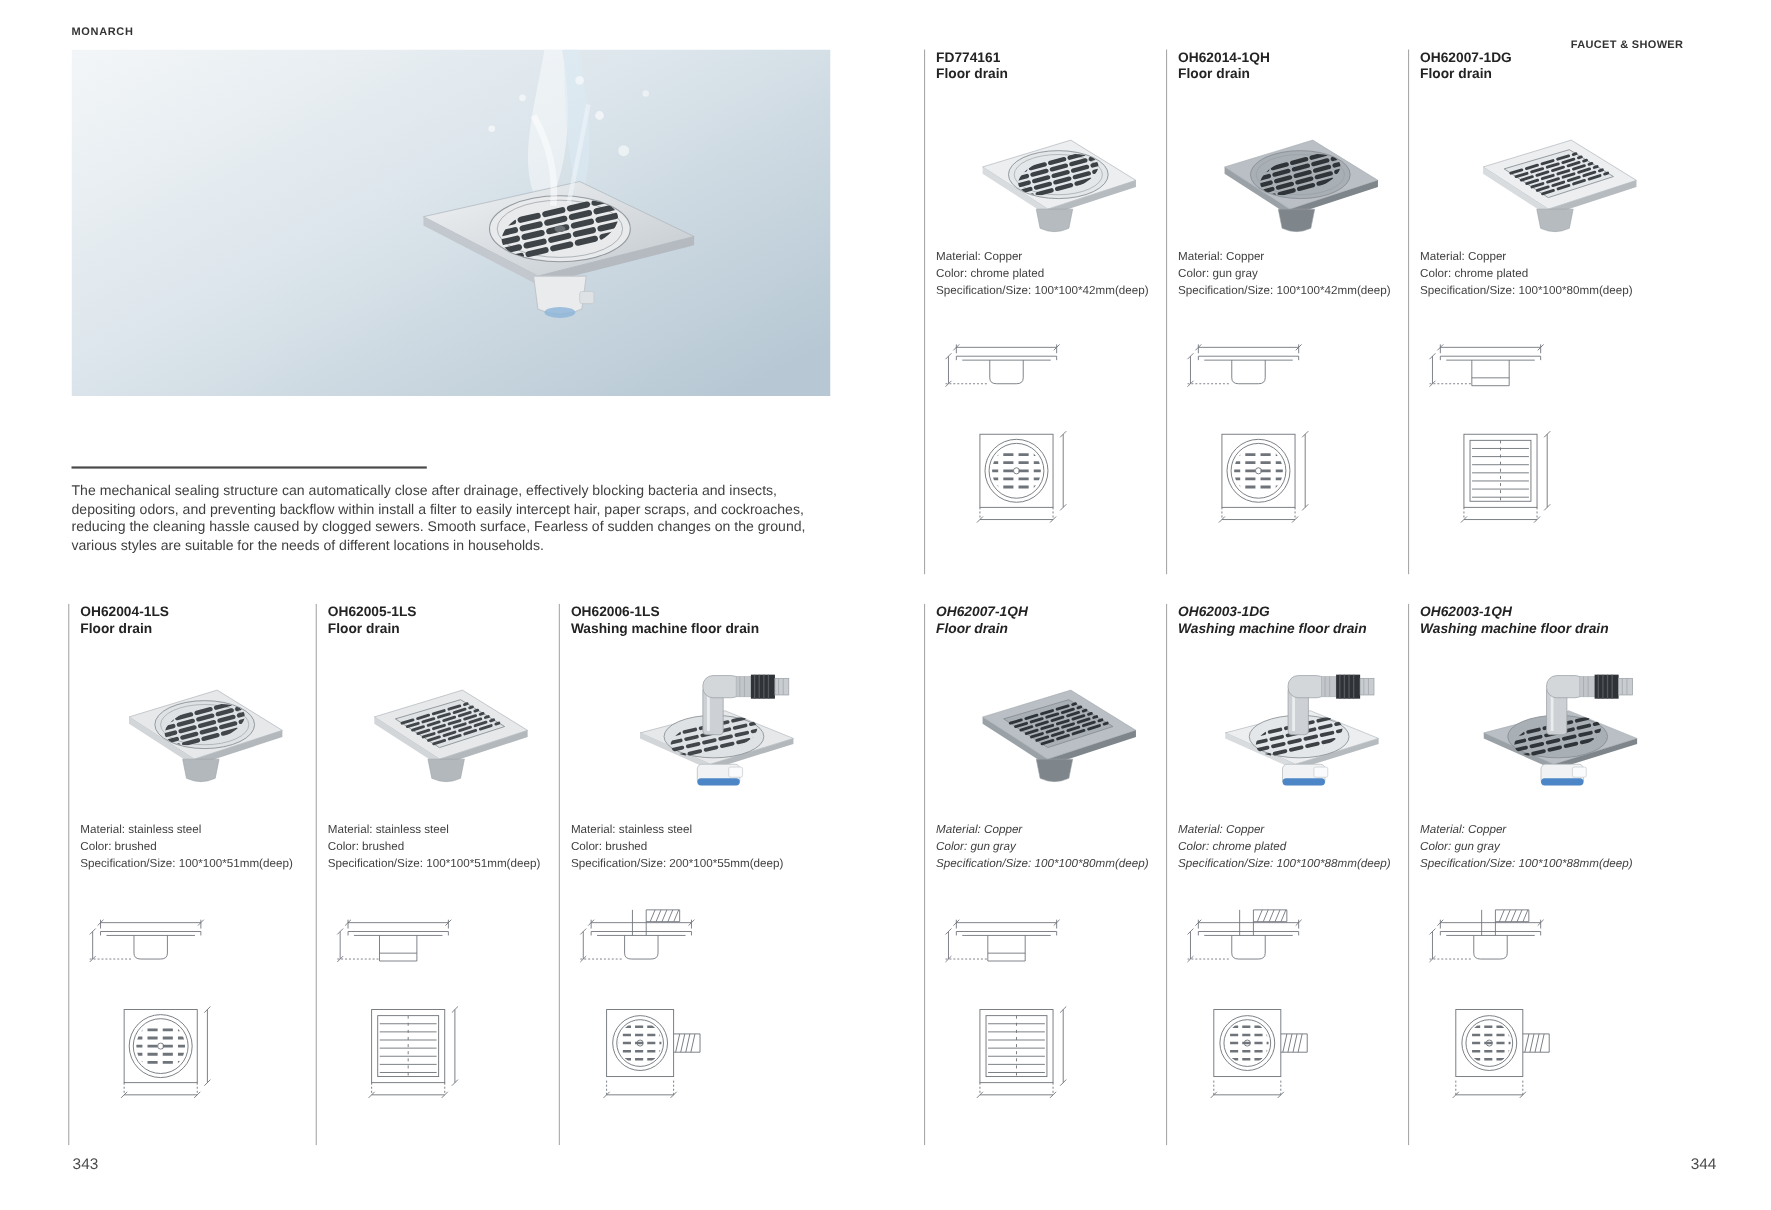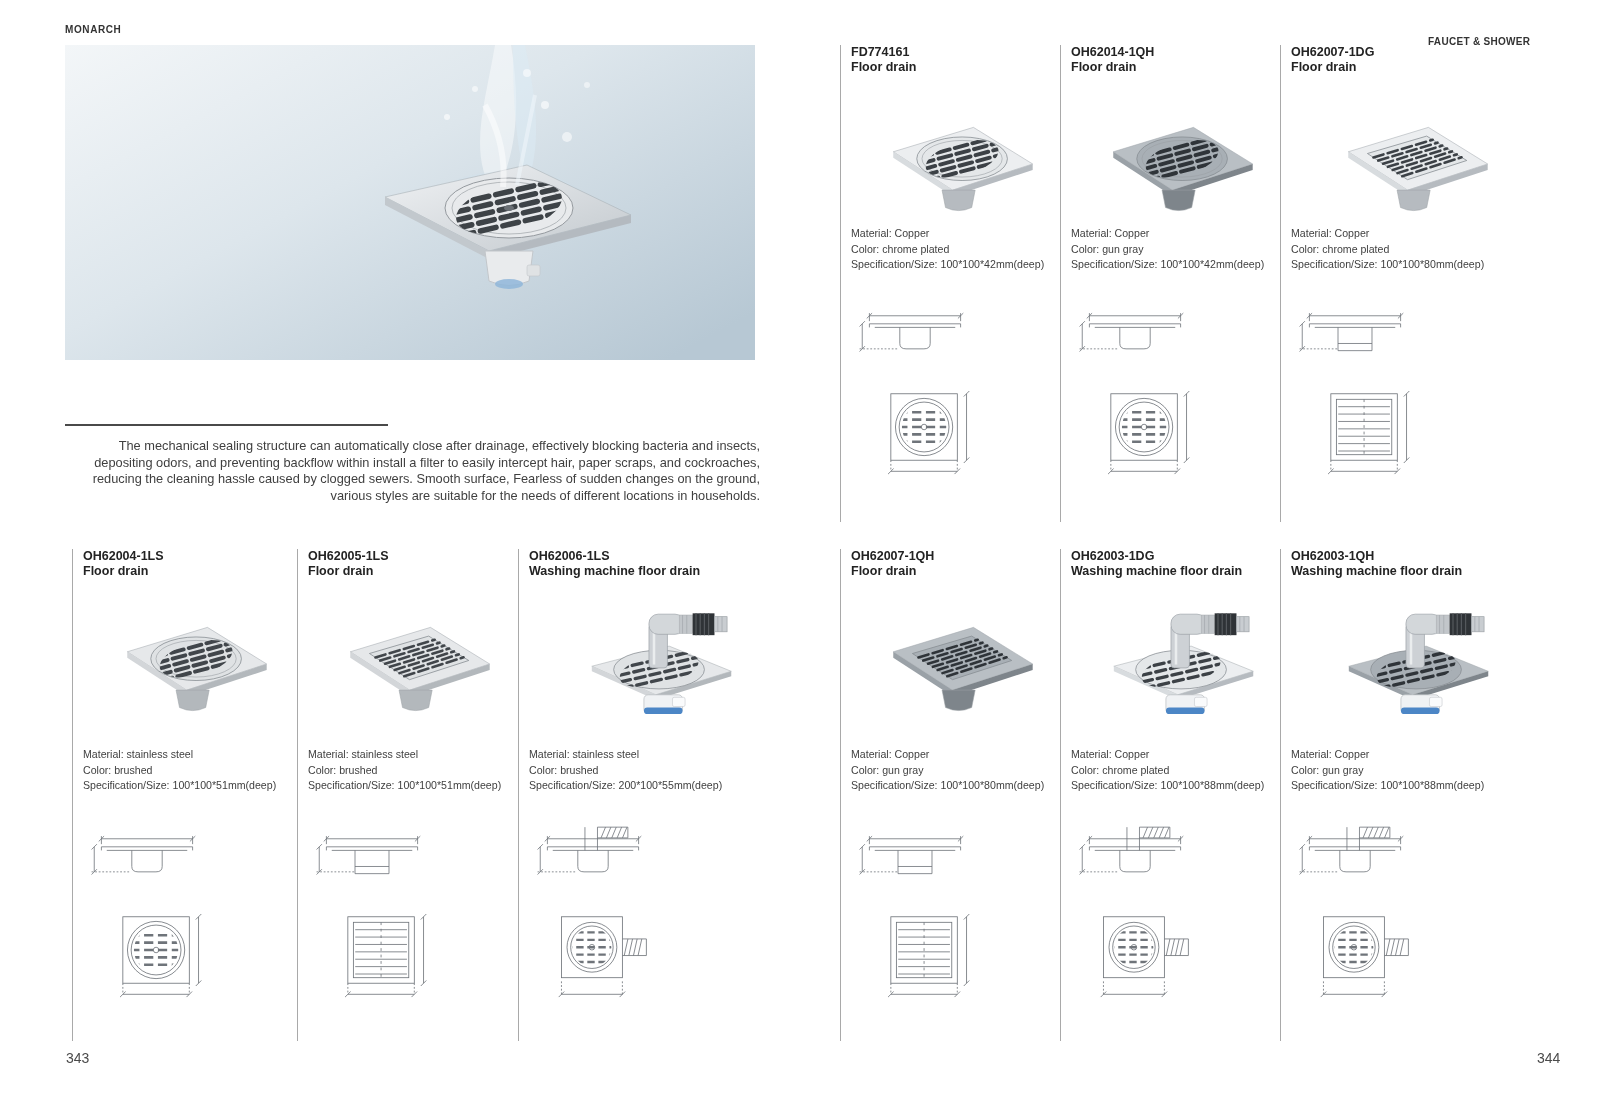--- a/index.html
+++ b/index.html
@@ -7,25 +7,25 @@
         font-family:"Liberation Sans",sans-serif;overflow:hidden;}
   .brand{position:absolute;left:65px;top:24px;font-size:10px;font-weight:700;
          letter-spacing:.6px;color:#333;}
   .category{position:absolute;left:1428px;top:25px;font-size:10px;font-weight:700;
          letter-spacing:.3px;color:#333;margin-top:11px;}
   .hero{position:absolute;left:65px;top:45px;width:690px;height:315px;}
   .heading{position:absolute;left:65px;top:388px;margin:0;font-size:24px;font-weight:500;
          color:#3d3d3d;letter-spacing:-.2px;}
   .heading-underline{position:absolute;left:65px;top:424px;width:323px;height:2px;background:#4a4a4a;}
   .desc{position:absolute;left:65px;top:438px;width:695px;margin:0;font-size:12.8px;
-        line-height:16.5px;color:#3f3f3f;text-align:right;}
+        line-height:16.5px;color:#3f3f3f;}
   .cards{position:absolute;display:flex;align-items:center;}
   #top-products{left:840px;top:45px;}
-  #bottom-left{left:72px;top:549px;}
-  #bottom-right{left:840px;top:549px;}
+  #bottom-left{left:62px;top:549px;}
+  #bottom-right{left:840px;top:549px;font-style:italic;}
   .card{border-left:1px solid #a9a9a9;padding-left:10px;box-sizing:border-box;position:relative;}
   .row-top{height:477px;}
   .row-bottom{height:492px;}
   #top-products .card{width:220px;}
   #top-products .card:last-child{width:250px;}
   #bottom-left .card:nth-child(1){width:225px;}
   #bottom-left .card:nth-child(2){width:221px;}
   #bottom-left .card:nth-child(3){width:260px;}
   #bottom-right .card{width:220px;}
   #bottom-right .card:last-child{width:250px;}

